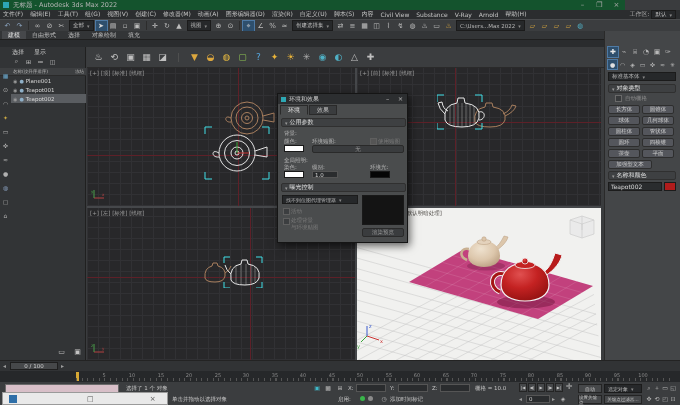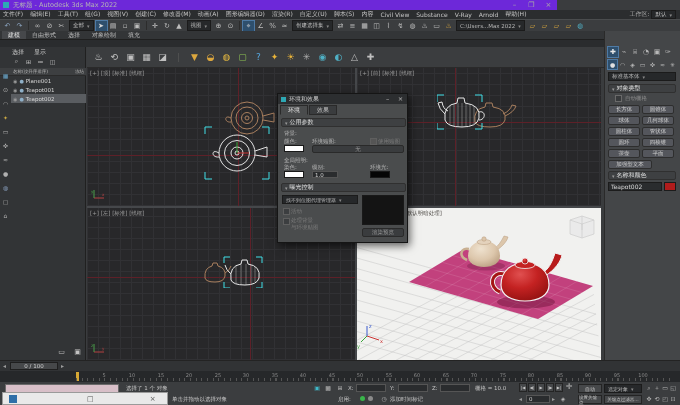--- a/index.html
+++ b/index.html
@@ -1,20 +1,20 @@
 <!DOCTYPE html>
 <html><head>
 <meta charset="utf-8">
 <style>
   html,body{margin:0;padding:0;background:#222;}
   #app{position:relative;width:680px;height:405px;background:#3a3c3e;overflow:hidden;
        font-family:"DejaVu Sans",sans-serif;-webkit-font-smoothing:none;}
   .abs{position:absolute;}
   
-  #titlebar{left:0;top:0;width:557px;height:10px;background:#6d28d9;display:flex;align-items:center;}
+  #titlebar{left:0;top:0;width:625px;height:10px;background:#14532d;display:flex;align-items:center;}
   #titlebar .appicon{width:6px;height:6px;background:#2da8b4;margin:0 4px 0 3px;}
   #titlebar .t{font-size:6.5px;color:#b5b5b5;line-height:10px;}
   #titlebar .wbtns{margin-left:auto;display:flex;}
   #titlebar .wbtns span{width:17px;text-align:center;font-size:7px;color:#aaa;line-height:10px;}
   #menubar{left:0;top:10px;width:680px;height:9px;background:#2b2d2f;display:flex;align-items:center;padding-left:3px;box-sizing:border-box;}
   .mitem{font-size:6px;color:#c6c6c6;margin-right:7px;white-space:nowrap;}
   #workspace{margin-left:auto;margin-right:4px;display:flex;align-items:center;gap:2px;}
   #workspace .wl{font-size:6px;color:#b0b0b0;}
   #workspace .dd{height:7px;}
   

